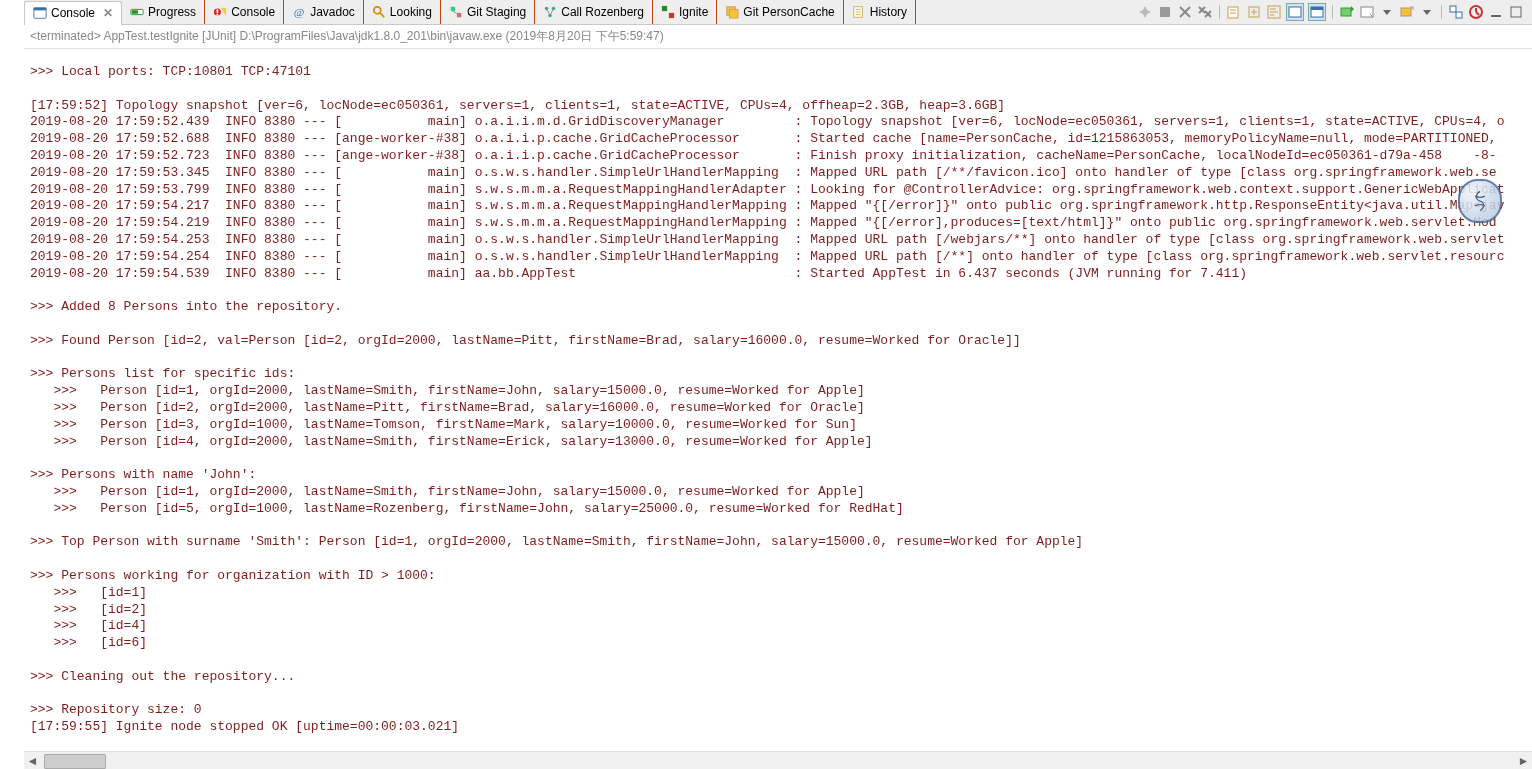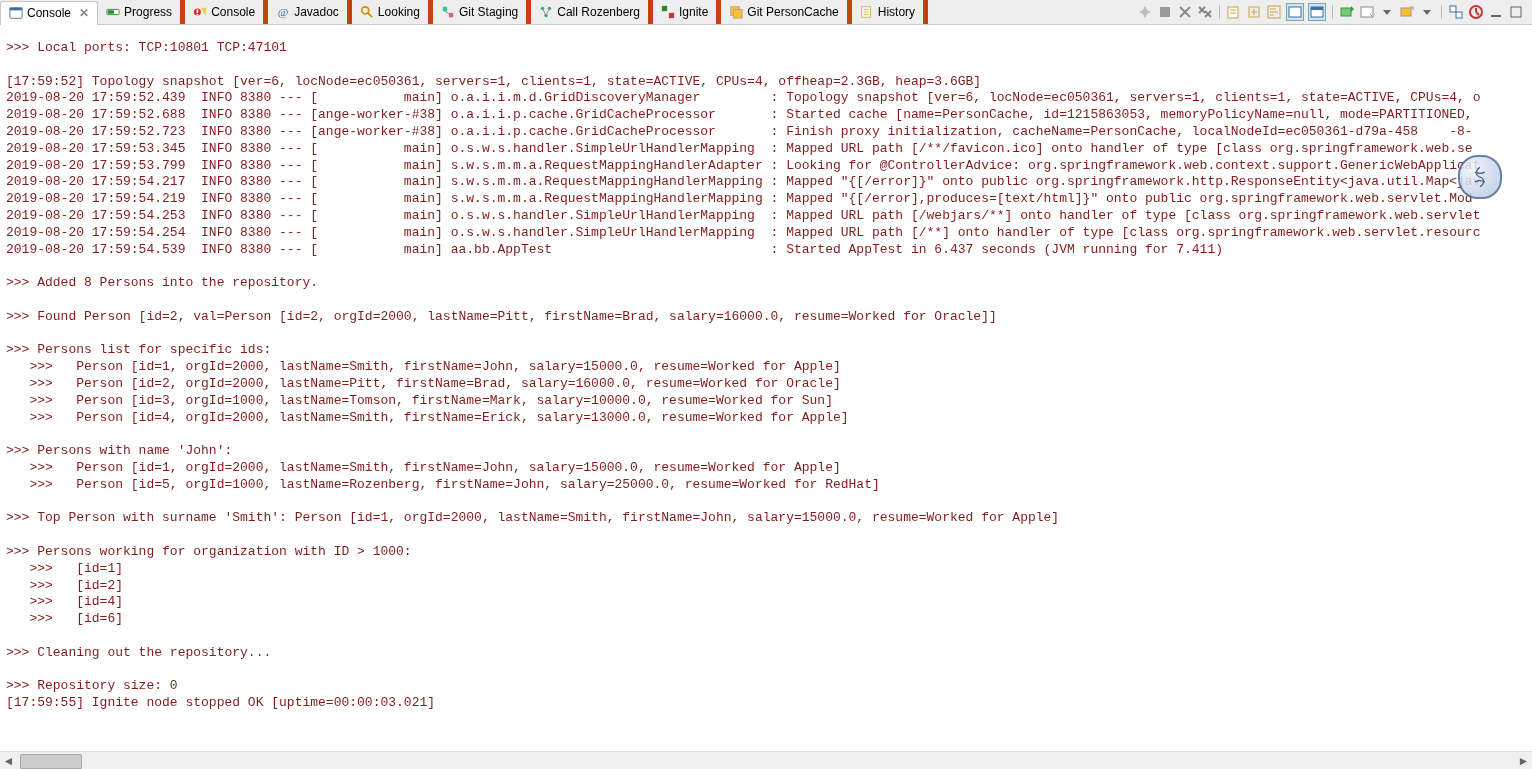--- a/index.html
+++ b/index.html
@@ -10,41 +10,42 @@
     background: #fff;
     color: #000;
     overflow: hidden;
   }
   .container {
     width: 1532px;
     height: 769px;
     display: flex;
     flex-direction: column;
     box-sizing: border-box;
+    padding-left: 24px;
   }
   .tab-bar {
     height: 24px;
     display: flex;
     align-items: center;
     background: #eeeeee;
     border-bottom: 1px solid #c8c8c8;
     position: relative;
   }
   .tabs-left {
     display: flex;
     align-items: center;
     height: 100%;
   }
   .tab {
     display: flex;
     align-items: center;
     padding: 0 8px;
     height: 100%;
     cursor: pointer;
-    border-right: 5px solid #c2410c;
+    border-right: 1px solid #c2410c;
     gap: 4px;
   }
   .tab.active {
     background: #ffffff;
     border-top: 1px solid #c8c8c8;
     border-left: 1px solid #c8c8c8;
     border-right: 1px solid #c8c8c8;
     border-radius: 3px 3px 0 0;
     margin-bottom: -1px;
     height: calc(100% - 1px);
@@ -373,20 +374,21 @@
           </svg>
         </span>
       <span class="tbtn">
           <svg viewBox="0 0 16 16">
             <rect x="3" y="3" width="10" height="10" fill="none" stroke="#666"></rect>
           </svg>
         </span>
     </div>
   </div>
 
+  <div class="status-line">&lt;terminated&gt; AppTest.testIgnite [JUnit] D:\ProgramFiles\Java\jdk1.8.0_201\bin\javaw.exe (2019年8月20日 下午5:59:47)</div>
 
   <div class="console-area">
     <pre class="console-text" id="console-text">&gt;&gt;&gt; Local ports: TCP:10801 TCP:47101
 
 [17:59:52] Topology snapshot [ver=6, locNode=ec050361, servers=1, clients=1, state=ACTIVE, CPUs=4, offheap=2.3GB, heap=3.6GB]
 2019-08-20 17:59:52.439  INFO 8380 --- [           main] o.a.i.i.m.d.GridDiscoveryManager         : Topology snapshot [ver=6, locNode=ec050361, servers=1, clients=1, state=ACTIVE, CPUs=4, o
 2019-08-20 17:59:52.688  INFO 8380 --- [ange-worker-#38] o.a.i.i.p.cache.GridCacheProcessor       : Started cache [name=PersonCache, id=1215863053, memoryPolicyName=null, mode=PARTITIONED,
 2019-08-20 17:59:52.723  INFO 8380 --- [ange-worker-#38] o.a.i.i.p.cache.GridCacheProcessor       : Finish proxy initialization, cacheName=PersonCache, localNodeId=ec050361-d79a-458    -8-
 2019-08-20 17:59:53.345  INFO 8380 --- [           main] o.s.w.s.handler.SimpleUrlHandlerMapping  : Mapped URL path [/**/favicon.ico] onto handler of type [class org.springframework.web.se
 2019-08-20 17:59:53.799  INFO 8380 --- [           main] s.w.s.m.m.a.RequestMappingHandlerAdapter : Looking for @ControllerAdvice: org.springframework.web.context.support.GenericWebApplicat

